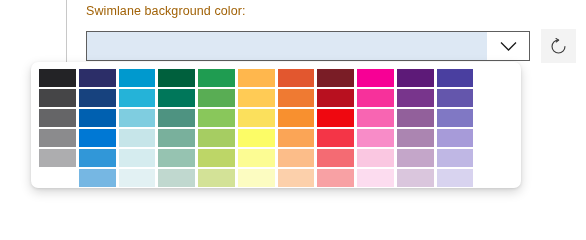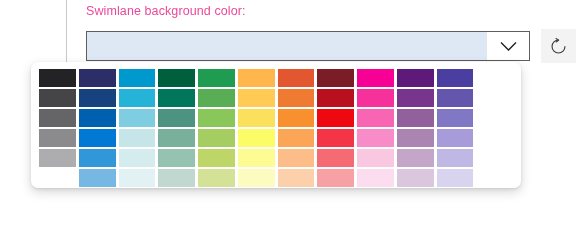--- a/index.html
+++ b/index.html
@@ -24,21 +24,21 @@
     height: 63px;
     background: #c8c8c8;
   }
 
   
   #field-label {
     position: absolute;
     left: 86px;
     top: 4px;
     font-size: 12.5px;
-    color: #ec4899;
+    color: #a16207;
     white-space: nowrap;
     letter-spacing: .1px;
   }
 
   
   #color-combobox {
     position: absolute;
     left: 86px;
     top: 31px;
     width: 444px;

